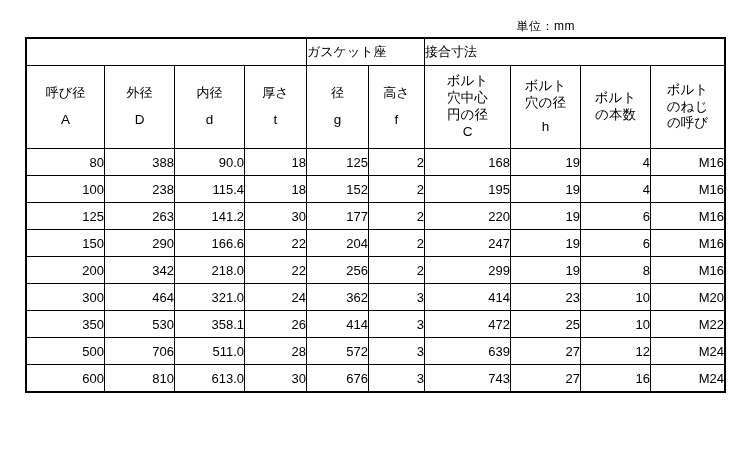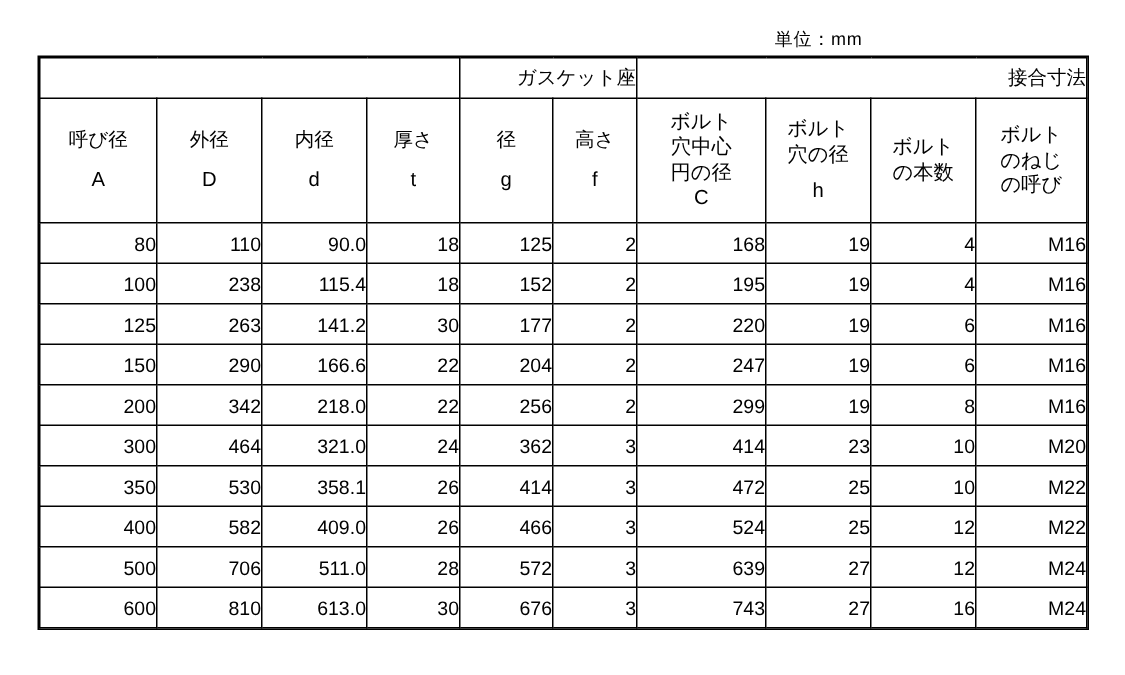--- a/index.html
+++ b/index.html
@@ -44,21 +44,21 @@
     font-weight: normal;
     font-size: 13px;
     padding: 0;
     vertical-align: middle;
   }
   
   table.spec {
     outline: 1px solid #000000;
   }
   .grp {
-    text-align: right;
+    text-align: left;
     font-size: 14px;
     height: 26px;
   }
   .hdr {
     text-align: center;
     font-size: 13.5px;
     line-height: 1.25;
     height: 82px;
     padding: 2px 1px;
   }
@@ -161,21 +161,21 @@
         <th class="hdr">
           <span class="sym">ボルト</span>
           <span class="sym">のねじ</span>
           <span class="sym">の呼び</span>
         </th>
       </tr>
     </thead>
     <tbody id="table-body">
         <tr>
           <td class="num">80</td>
-          <td class="num">110</td>
+          <td class="num">388</td>
           <td class="num">90.0</td>
           <td class="num">18</td>
           <td class="num">125</td>
           <td class="num">2</td>
           <td class="num">168</td>
           <td class="num">19</td>
           <td class="num">4</td>
           <td class="ctr">M16</td>
         </tr>
         <tr>
@@ -244,32 +244,20 @@
           <td class="num">358.1</td>
           <td class="num">26</td>
           <td class="num">414</td>
           <td class="num">3</td>
           <td class="num">472</td>
           <td class="num">25</td>
           <td class="num">10</td>
           <td class="ctr">M22</td>
         </tr>
         <tr>
-          <td class="num">400</td>
-          <td class="num">582</td>
-          <td class="num">409.0</td>
-          <td class="num">26</td>
-          <td class="num">466</td>
-          <td class="num">3</td>
-          <td class="num">524</td>
-          <td class="num">25</td>
-          <td class="num">12</td>
-          <td class="ctr">M22</td>
-        </tr>
-        <tr>
           <td class="num">500</td>
           <td class="num">706</td>
           <td class="num">511.0</td>
           <td class="num">28</td>
           <td class="num">572</td>
           <td class="num">3</td>
           <td class="num">639</td>
           <td class="num">27</td>
           <td class="num">12</td>
           <td class="ctr">M24</td>

